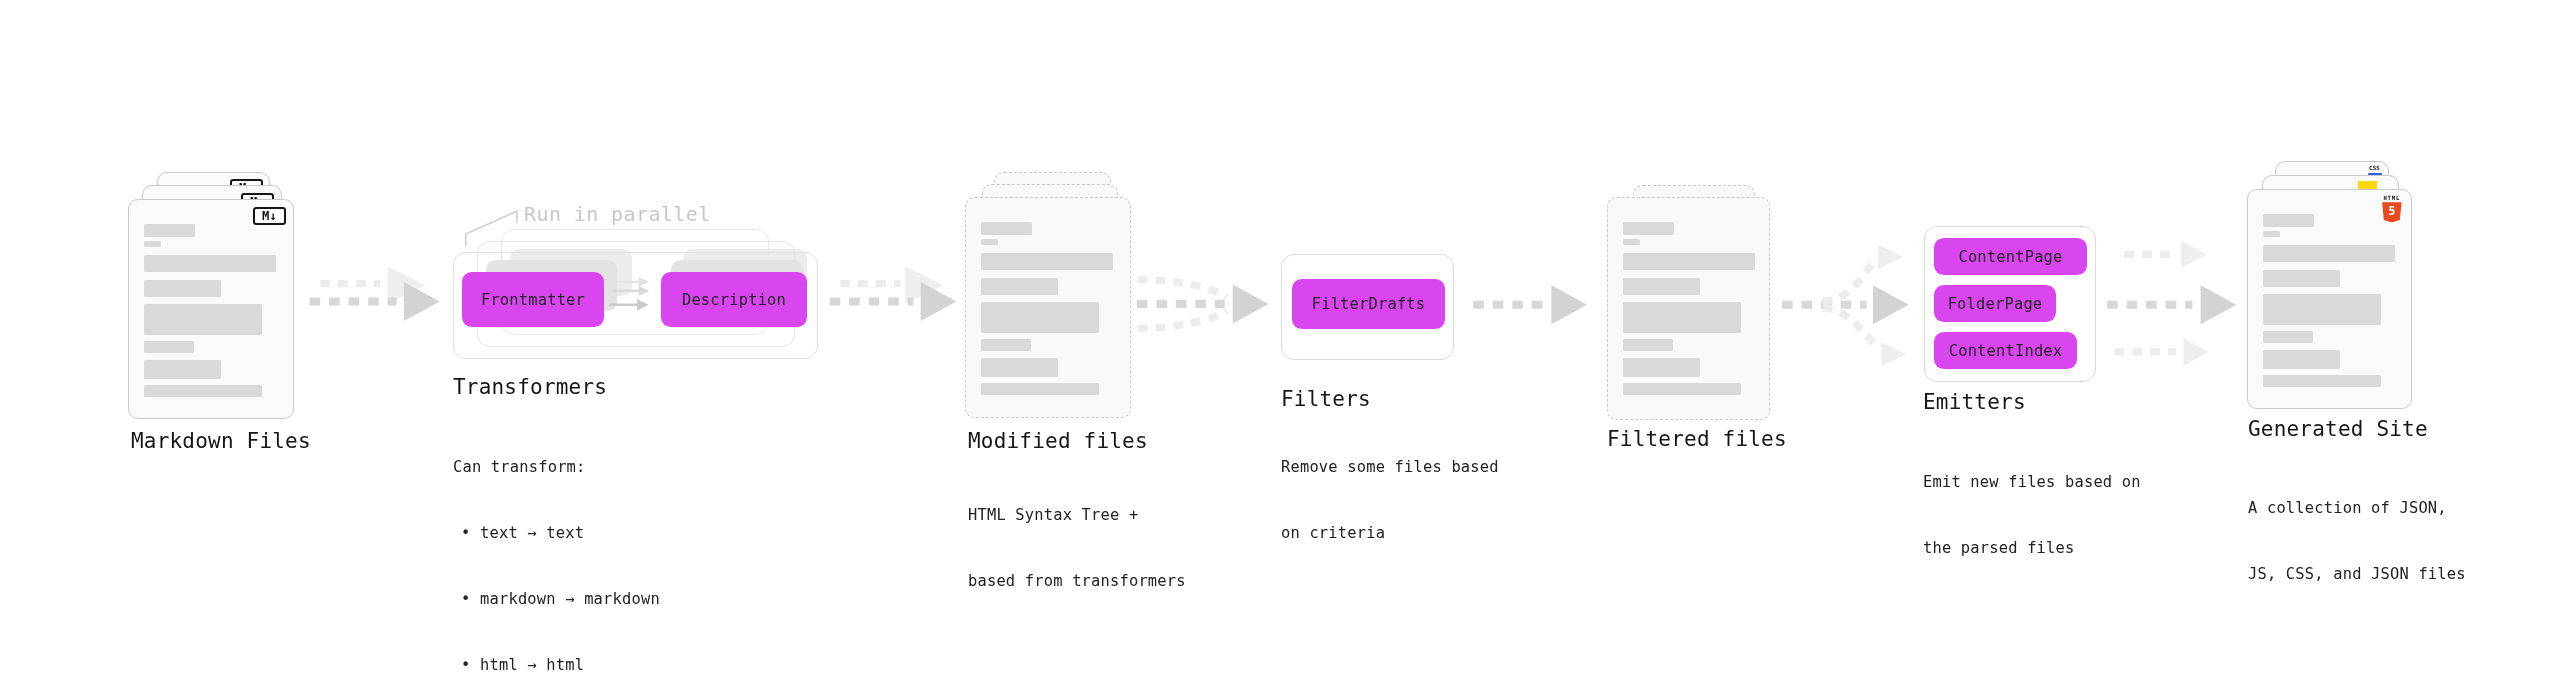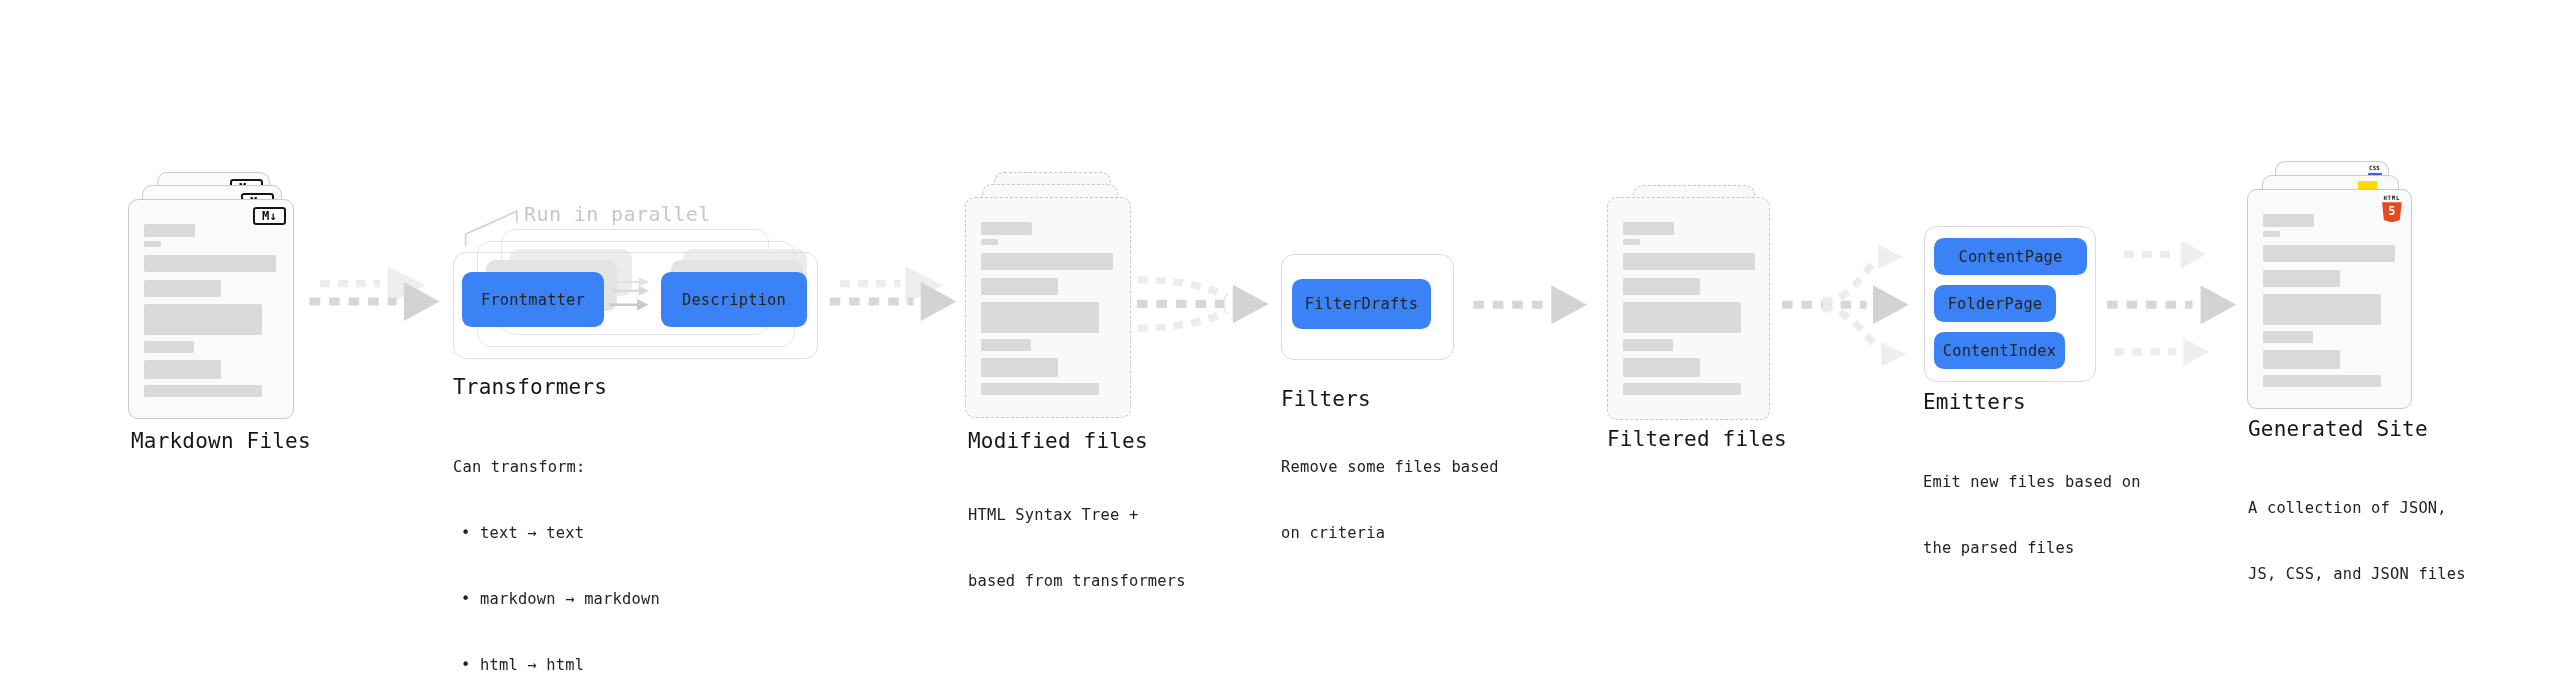--- a/index.html
+++ b/index.html
@@ -30,21 +30,21 @@
   .css-badge .css-bar{margin-top:0.8px;height:3.3px;background:var(--accent-css,#2965f1);border-radius:0.8px;}
   .js-badge{position:absolute;right:21px;top:4.9px;width:18.7px;height:9px;background:var(--accent-js,#ffd900);}
   .html5-badge{position:absolute;right:9px;top:4.9px;width:20.3px;text-align:center;}
   .html5-badge .h5-txt{font-size:5.7px;font-weight:bold;color:#111;line-height:6.5px;letter-spacing:0.8px;}
   .h5-shield{position:relative;width:19.5px;height:20.3px;margin:0.8px auto 0;
     background:var(--accent-html5,#e8491d);
     clip-path:polygon(0 0,100% 0,91% 88%,50% 100%,9% 88%);}
   .h5-shield span{position:absolute;left:0;right:0;top:3.3px;color:#fff;font-size:11.4px;font-weight:bold;line-height:13px;}
   
   .frame{position:absolute;box-sizing:border-box;border:1.6px solid #dedede;border-radius:13px;background:transparent;}
-  .chip{position:absolute;box-sizing:border-box;background:#3b82f6;border-radius:9.8px;
+  .chip{position:absolute;box-sizing:border-box;background:#d946ef;border-radius:9.8px;
     display:flex;align-items:center;justify-content:center;font-size:15.4px;color:#242424;letter-spacing:0.2px;}
   
   .heading{position:absolute;font-size:21px;color:#161616;letter-spacing:0.2px;white-space:nowrap;z-index:5;}
   .body-text{position:absolute;font-size:15.4px;line-height:22px;color:#222;letter-spacing:0.2px;white-space:pre;z-index:5;}
   .note{position:absolute;font-size:20px;color:var(--note,#c7c7c7);letter-spacing:0.4px;white-space:nowrap;z-index:5;}
   .bullet{margin-left:8.1px;}
   
   .dash-main{stroke:var(--arrow,#d7d7d7);stroke-width:10;stroke-dasharray:13 11;fill:none;}
   .head-main{fill:#d3d3d3;}
   .dash-light{stroke:var(--arrow-light,#ececec);stroke-width:9;stroke-dasharray:12 10;fill:none;}
@@ -173,21 +173,21 @@
     </div>
     <div class="heading" style="left:968px;top:429px;">Modified files</div>
     <div class="body-text" style="left:968px;top:460px;">
       <div>HTML Syntax Tree +</div>
       <div>based from transformers</div>
     </div>
   </section>
 
   <section>
     <div class="frame" style="left:1281px;top:254px;width:173px;height:106px;border-color:#dbdbdb;"></div>
-    <div class="chip" style="left:1292px;top:279px;width:139px;height:50px;">FilterDrafts</div>
+    <div class="chip" style="left:1292px;top:279px;width:153px;height:50px;">FilterDrafts</div>
     <div class="heading" style="left:1281px;top:387px;">Filters</div>
     <div class="body-text" style="left:1281px;top:412px;">
       <div>Remove some files based</div>
       <div>on criteria</div>
     </div>
   </section>
 
   <section>
     <div class="page dashed z1" style="left:1633px;top:185px;width:122px;height:228px;"></div>
     <div class="page dashed z2" style="left:1607px;top:197px;width:163px;height:223px;">
@@ -200,21 +200,21 @@
       <div class="bar b7"></div>
       <div class="bar b8"></div>
     </div>
     <div class="heading" style="left:1607px;top:427px;">Filtered files</div>
   </section>
 
   <section>
     <div class="frame" style="left:1924px;top:226px;width:172px;height:156px;border-color:#dbdbdb;"></div>
     <div class="chip" style="left:1934px;top:238px;width:153px;height:37px;">ContentPage</div>
     <div class="chip" style="left:1934px;top:285px;width:122px;height:37px;">FolderPage</div>
-    <div class="chip" style="left:1934px;top:332px;width:131px;height:37px;text-align:center;">ContentIndex</div>
+    <div class="chip" style="left:1934px;top:332px;width:143px;height:37px;text-align:center;">ContentIndex</div>
     <div class="heading" style="left:1923px;top:390px;">Emitters</div>
     <div class="body-text" style="left:1923px;top:427px;">
       <div>Emit new files based on</div>
       <div>the parsed files</div>
     </div>
   </section>
 
   <section>
     <div class="page z1" style="left:2275px;top:161px;width:114px;height:228px;">
       <div class="css-badge">

